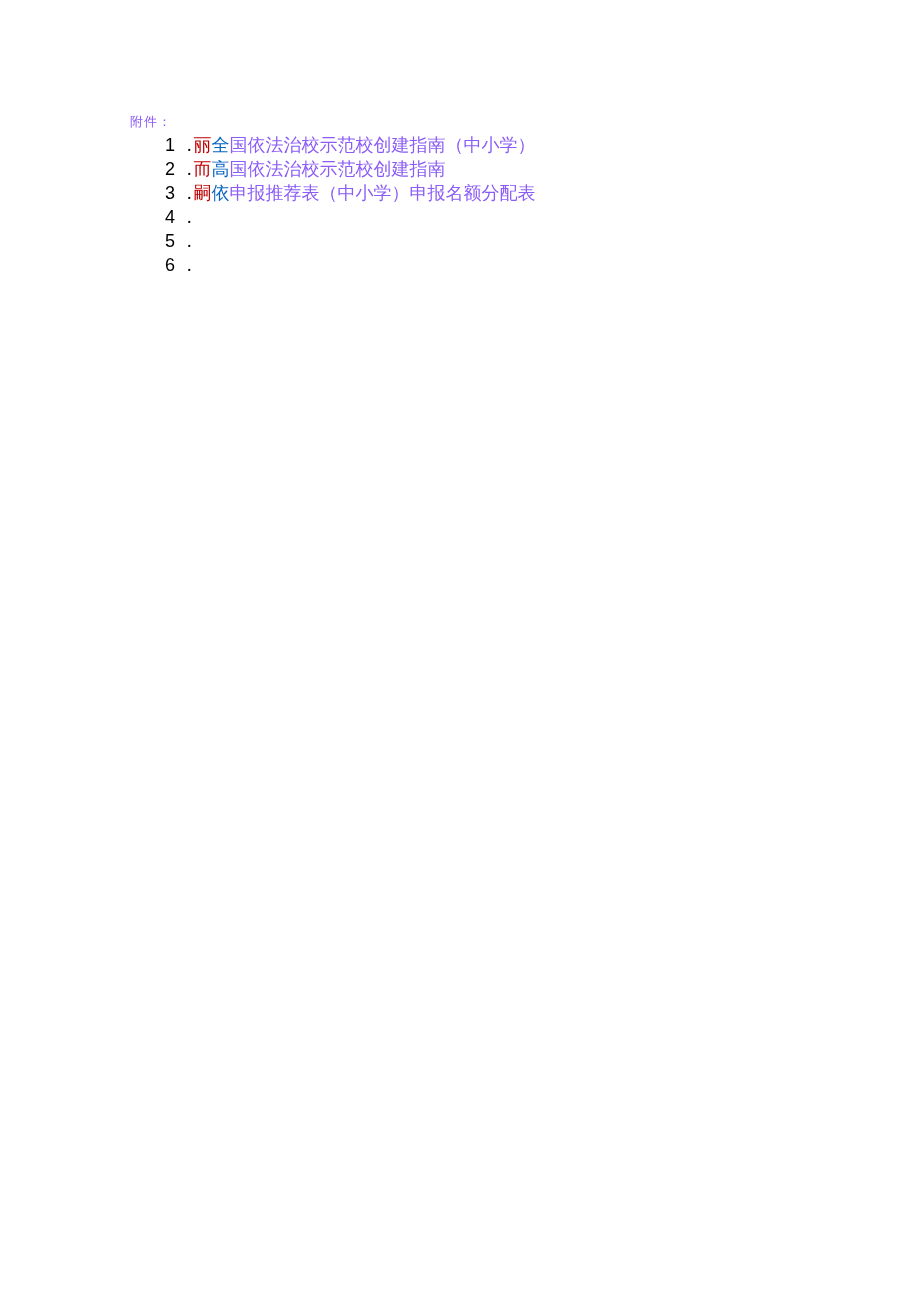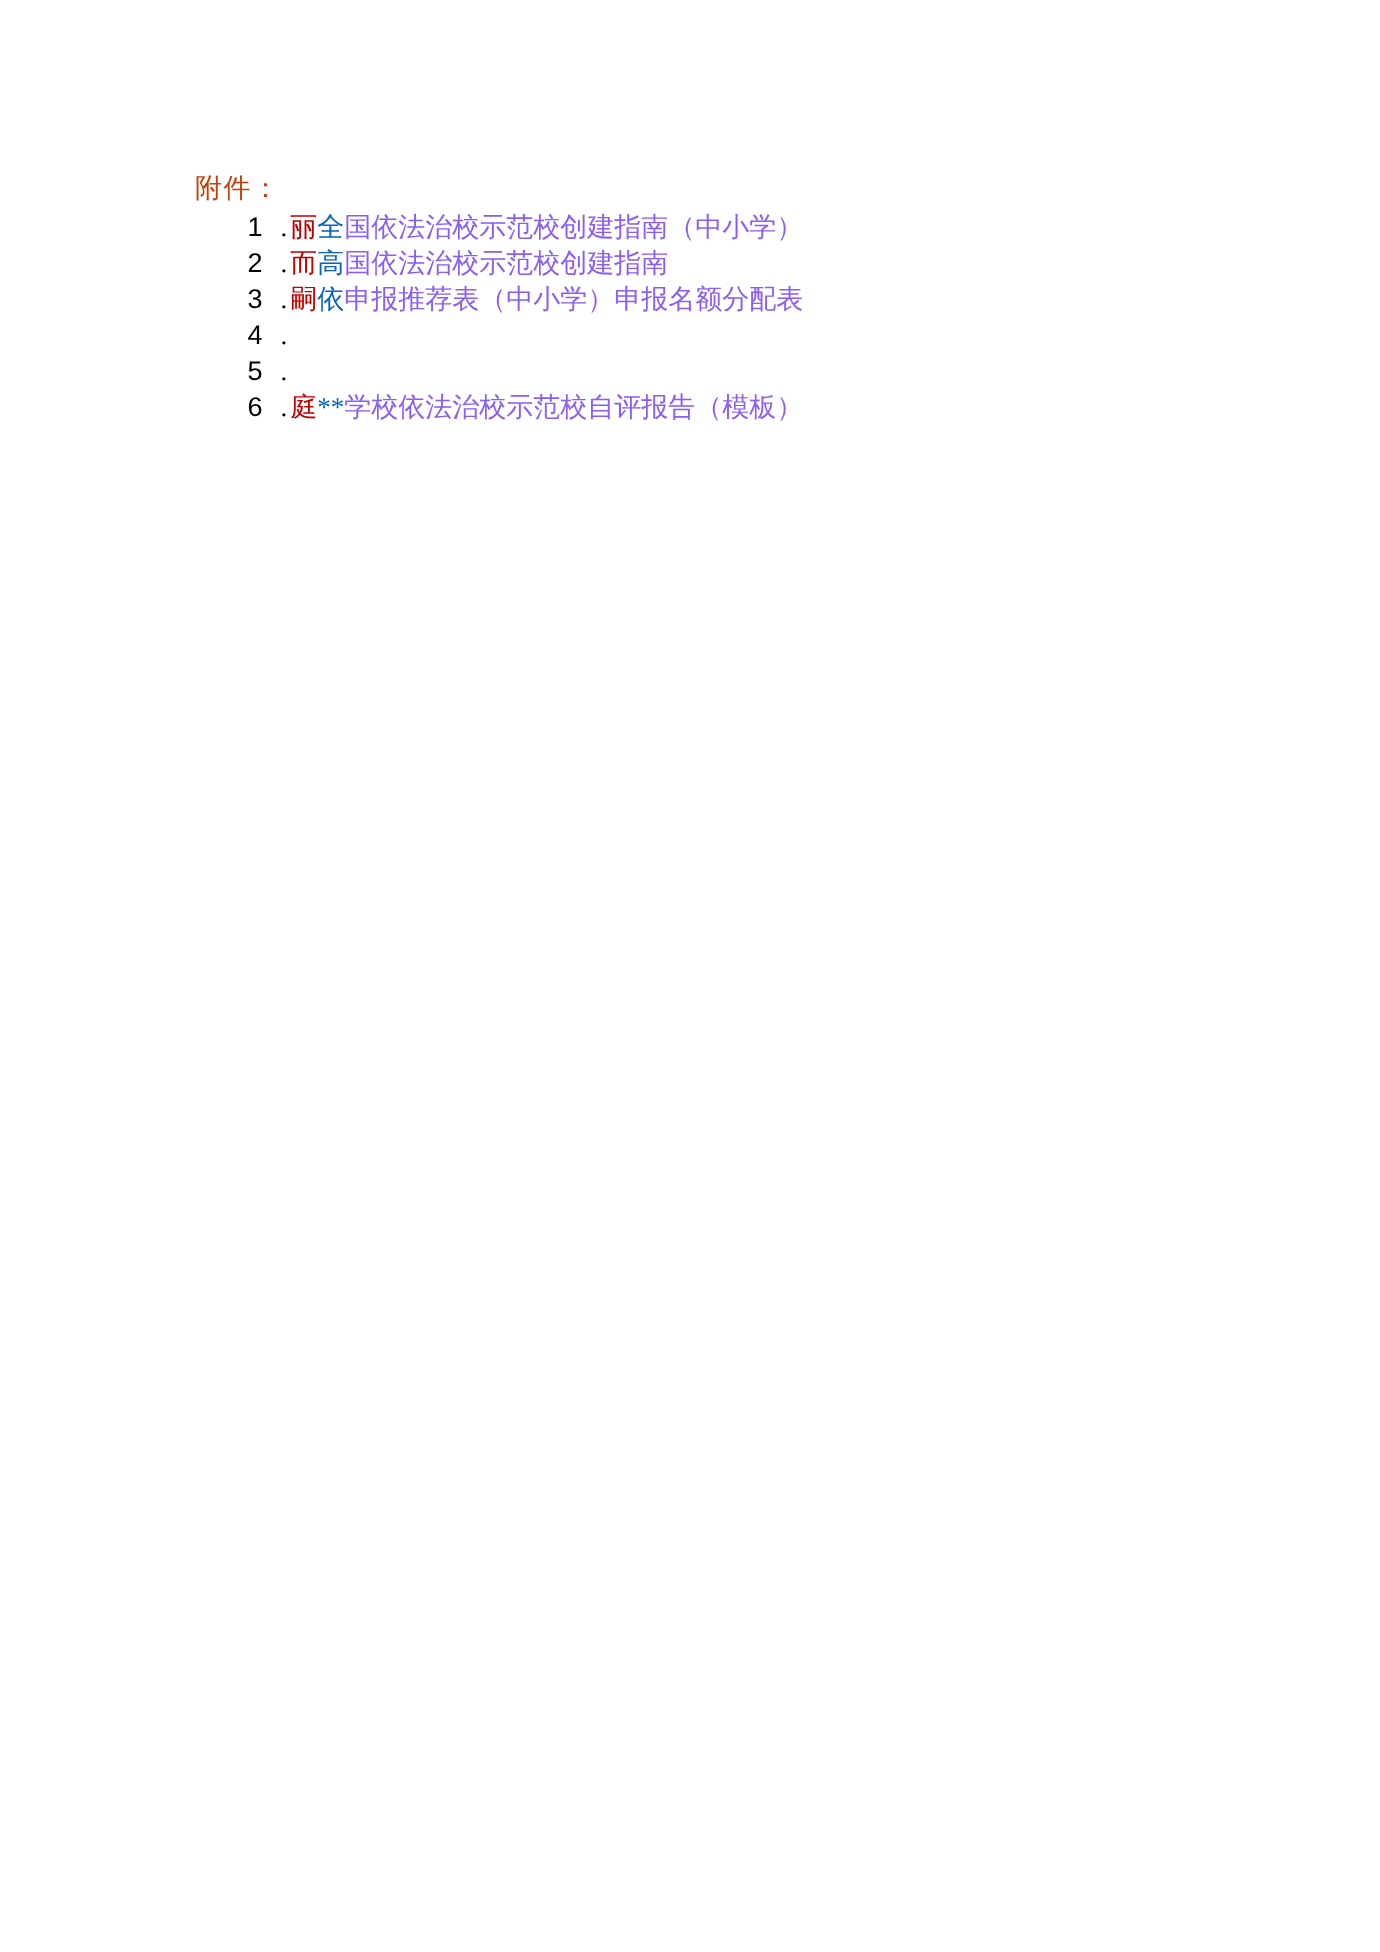--- a/index.html
+++ b/index.html
@@ -9,22 +9,22 @@
     }
     body {
       width: 920px;
       height: 1301px;
       background: #ffffff;
       font-family: "SimSun", "宋体", serif;
       padding-top: 113px;
       padding-left: 130px;
     }
     .header {
-      font-size: 18px;
-      color: #c2410c;
+      font-size: 13px;
+      color: #8b5cf6;
       margin-bottom: 2px;
       letter-spacing: 1px;
     }
     .list {
       list-style: none;
       padding-left: 35px;
     }
     .list-item {
       font-size: 18px;
       line-height: 24px;
@@ -84,17 +84,14 @@
     <span class="num">4</span>
     <span class="dot">.</span>
   </li>
   <li class="list-item">
     <span class="num">5</span>
     <span class="dot">.</span>
   </li>
   <li class="list-item">
     <span class="num">6</span>
     <span class="dot">.</span>
-    <span>
-      <span class="prefix">庭</span><span class="link-part">**</span><span class="body-text">学校依法治校示范校自评报告（模板）</span>
-    </span>
   </li>
 </ol>
 
 </body></html>

